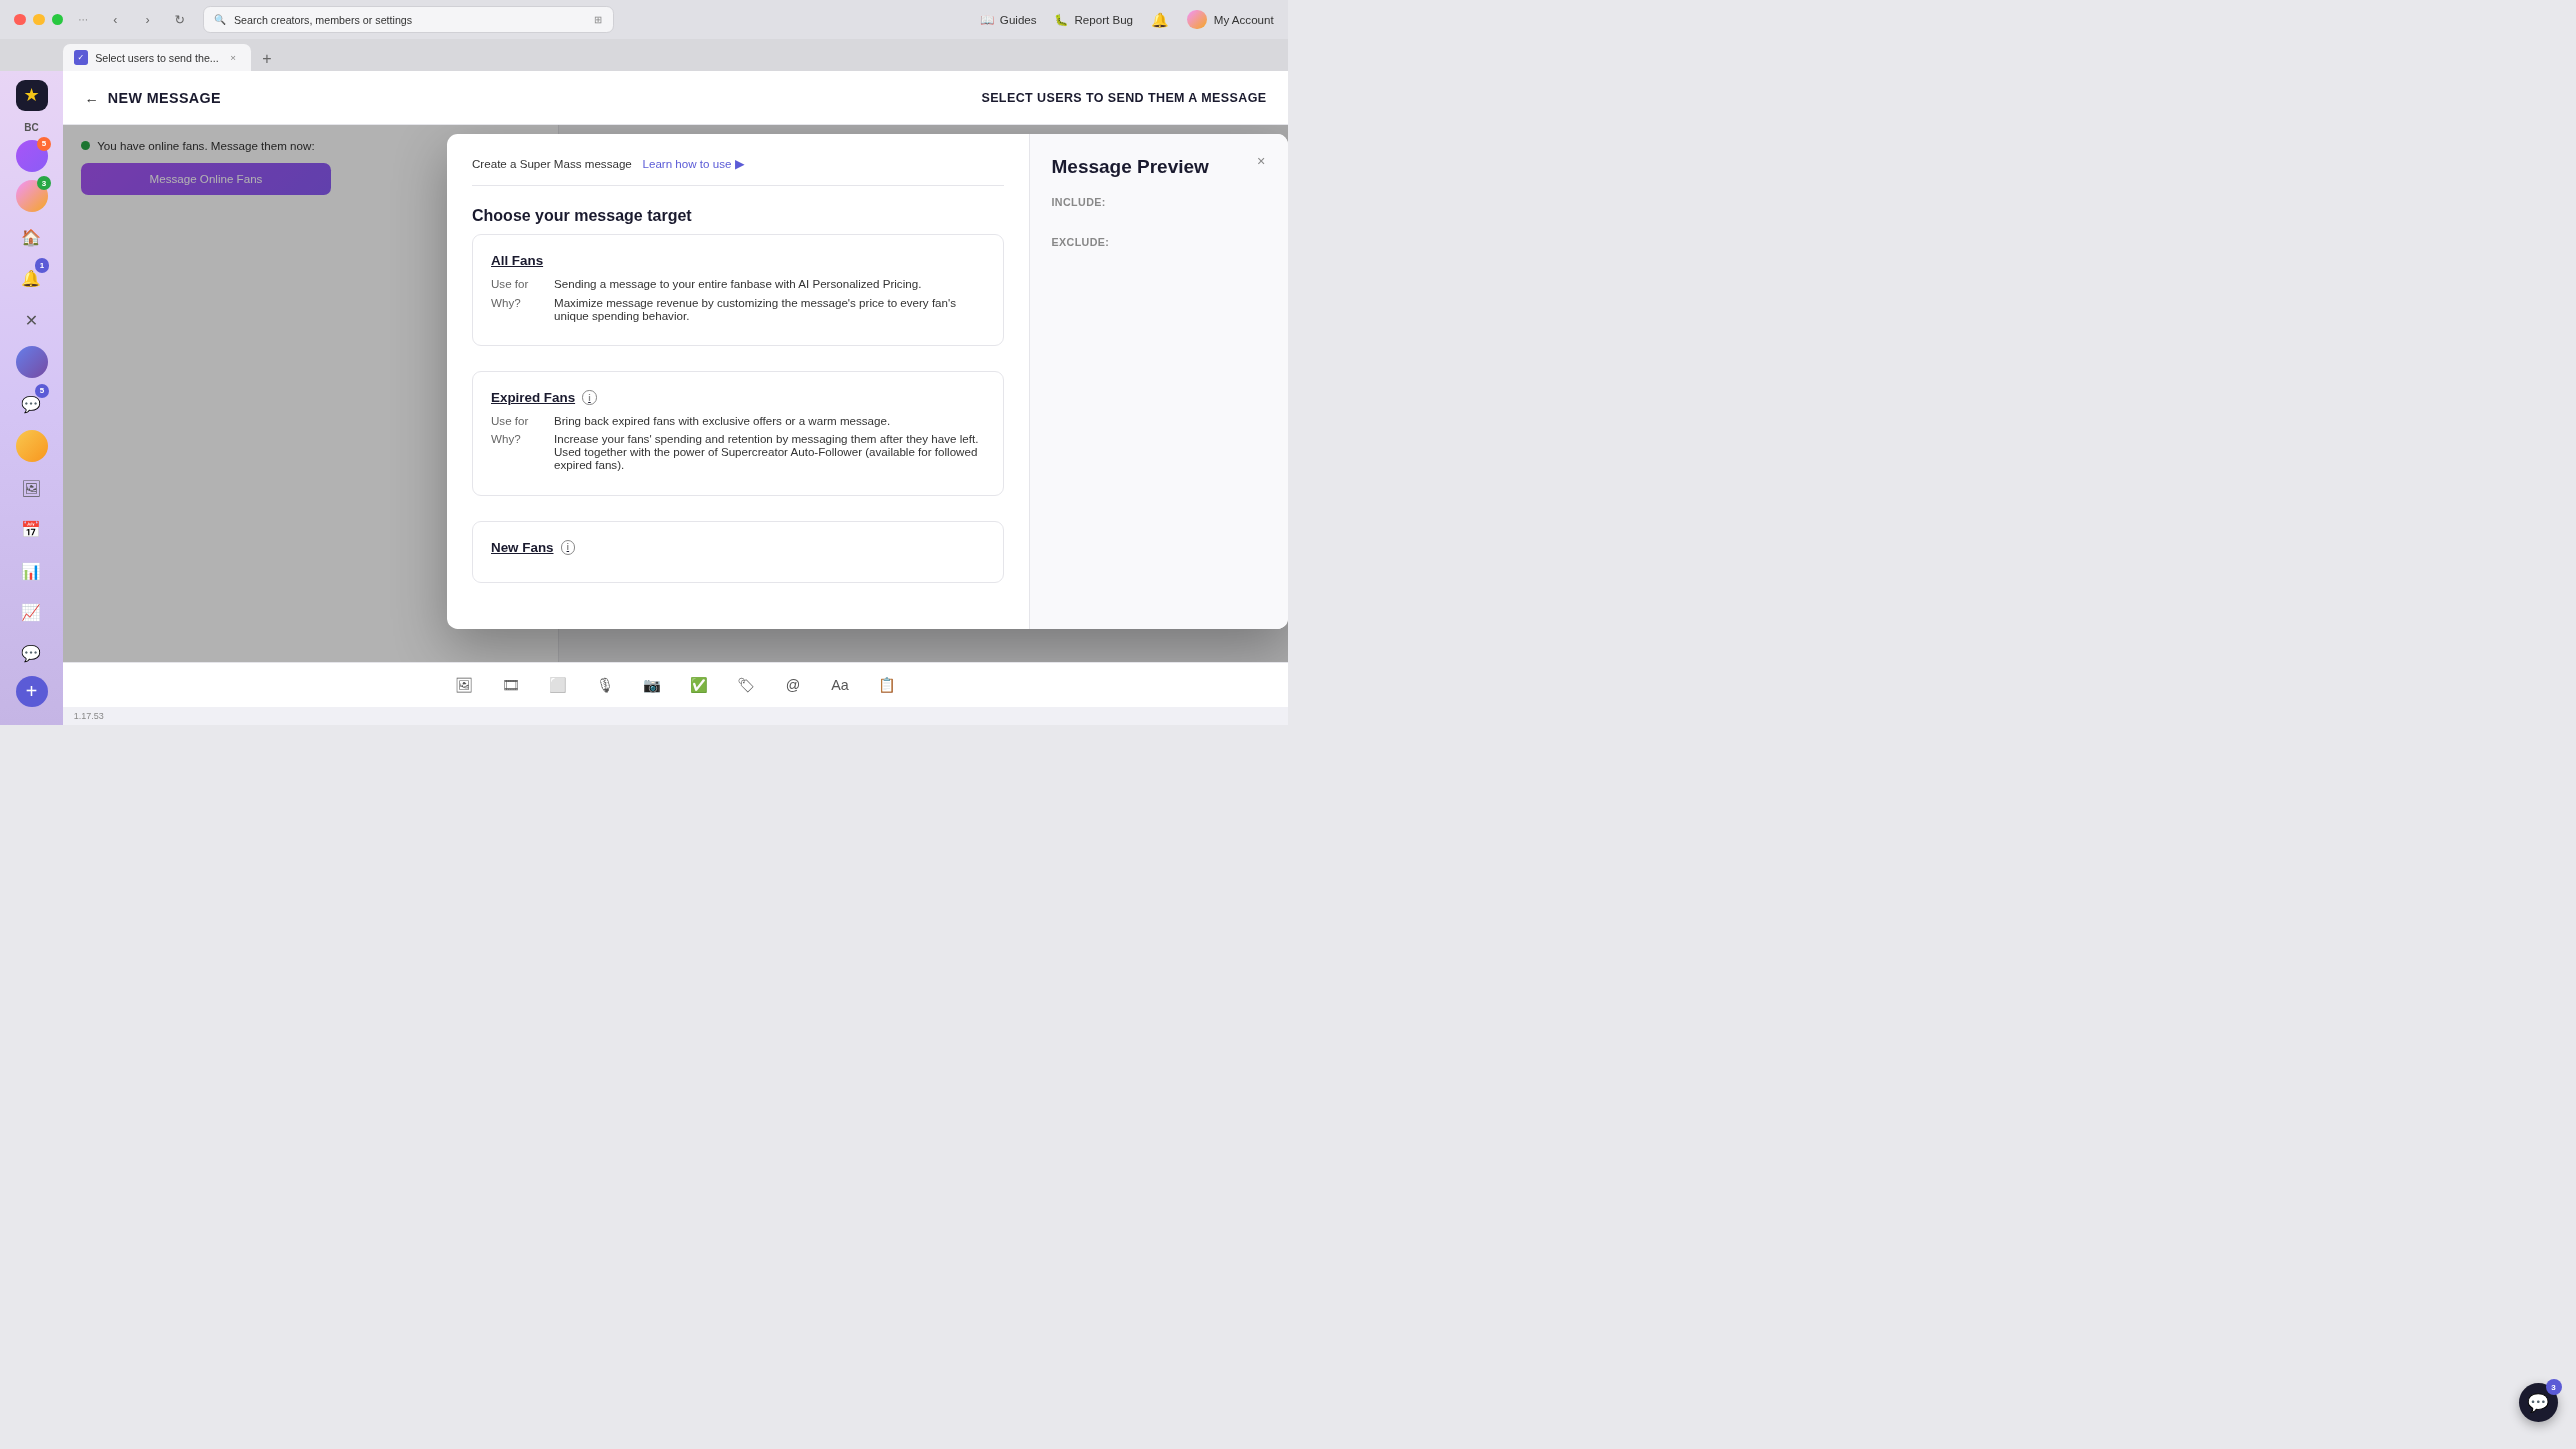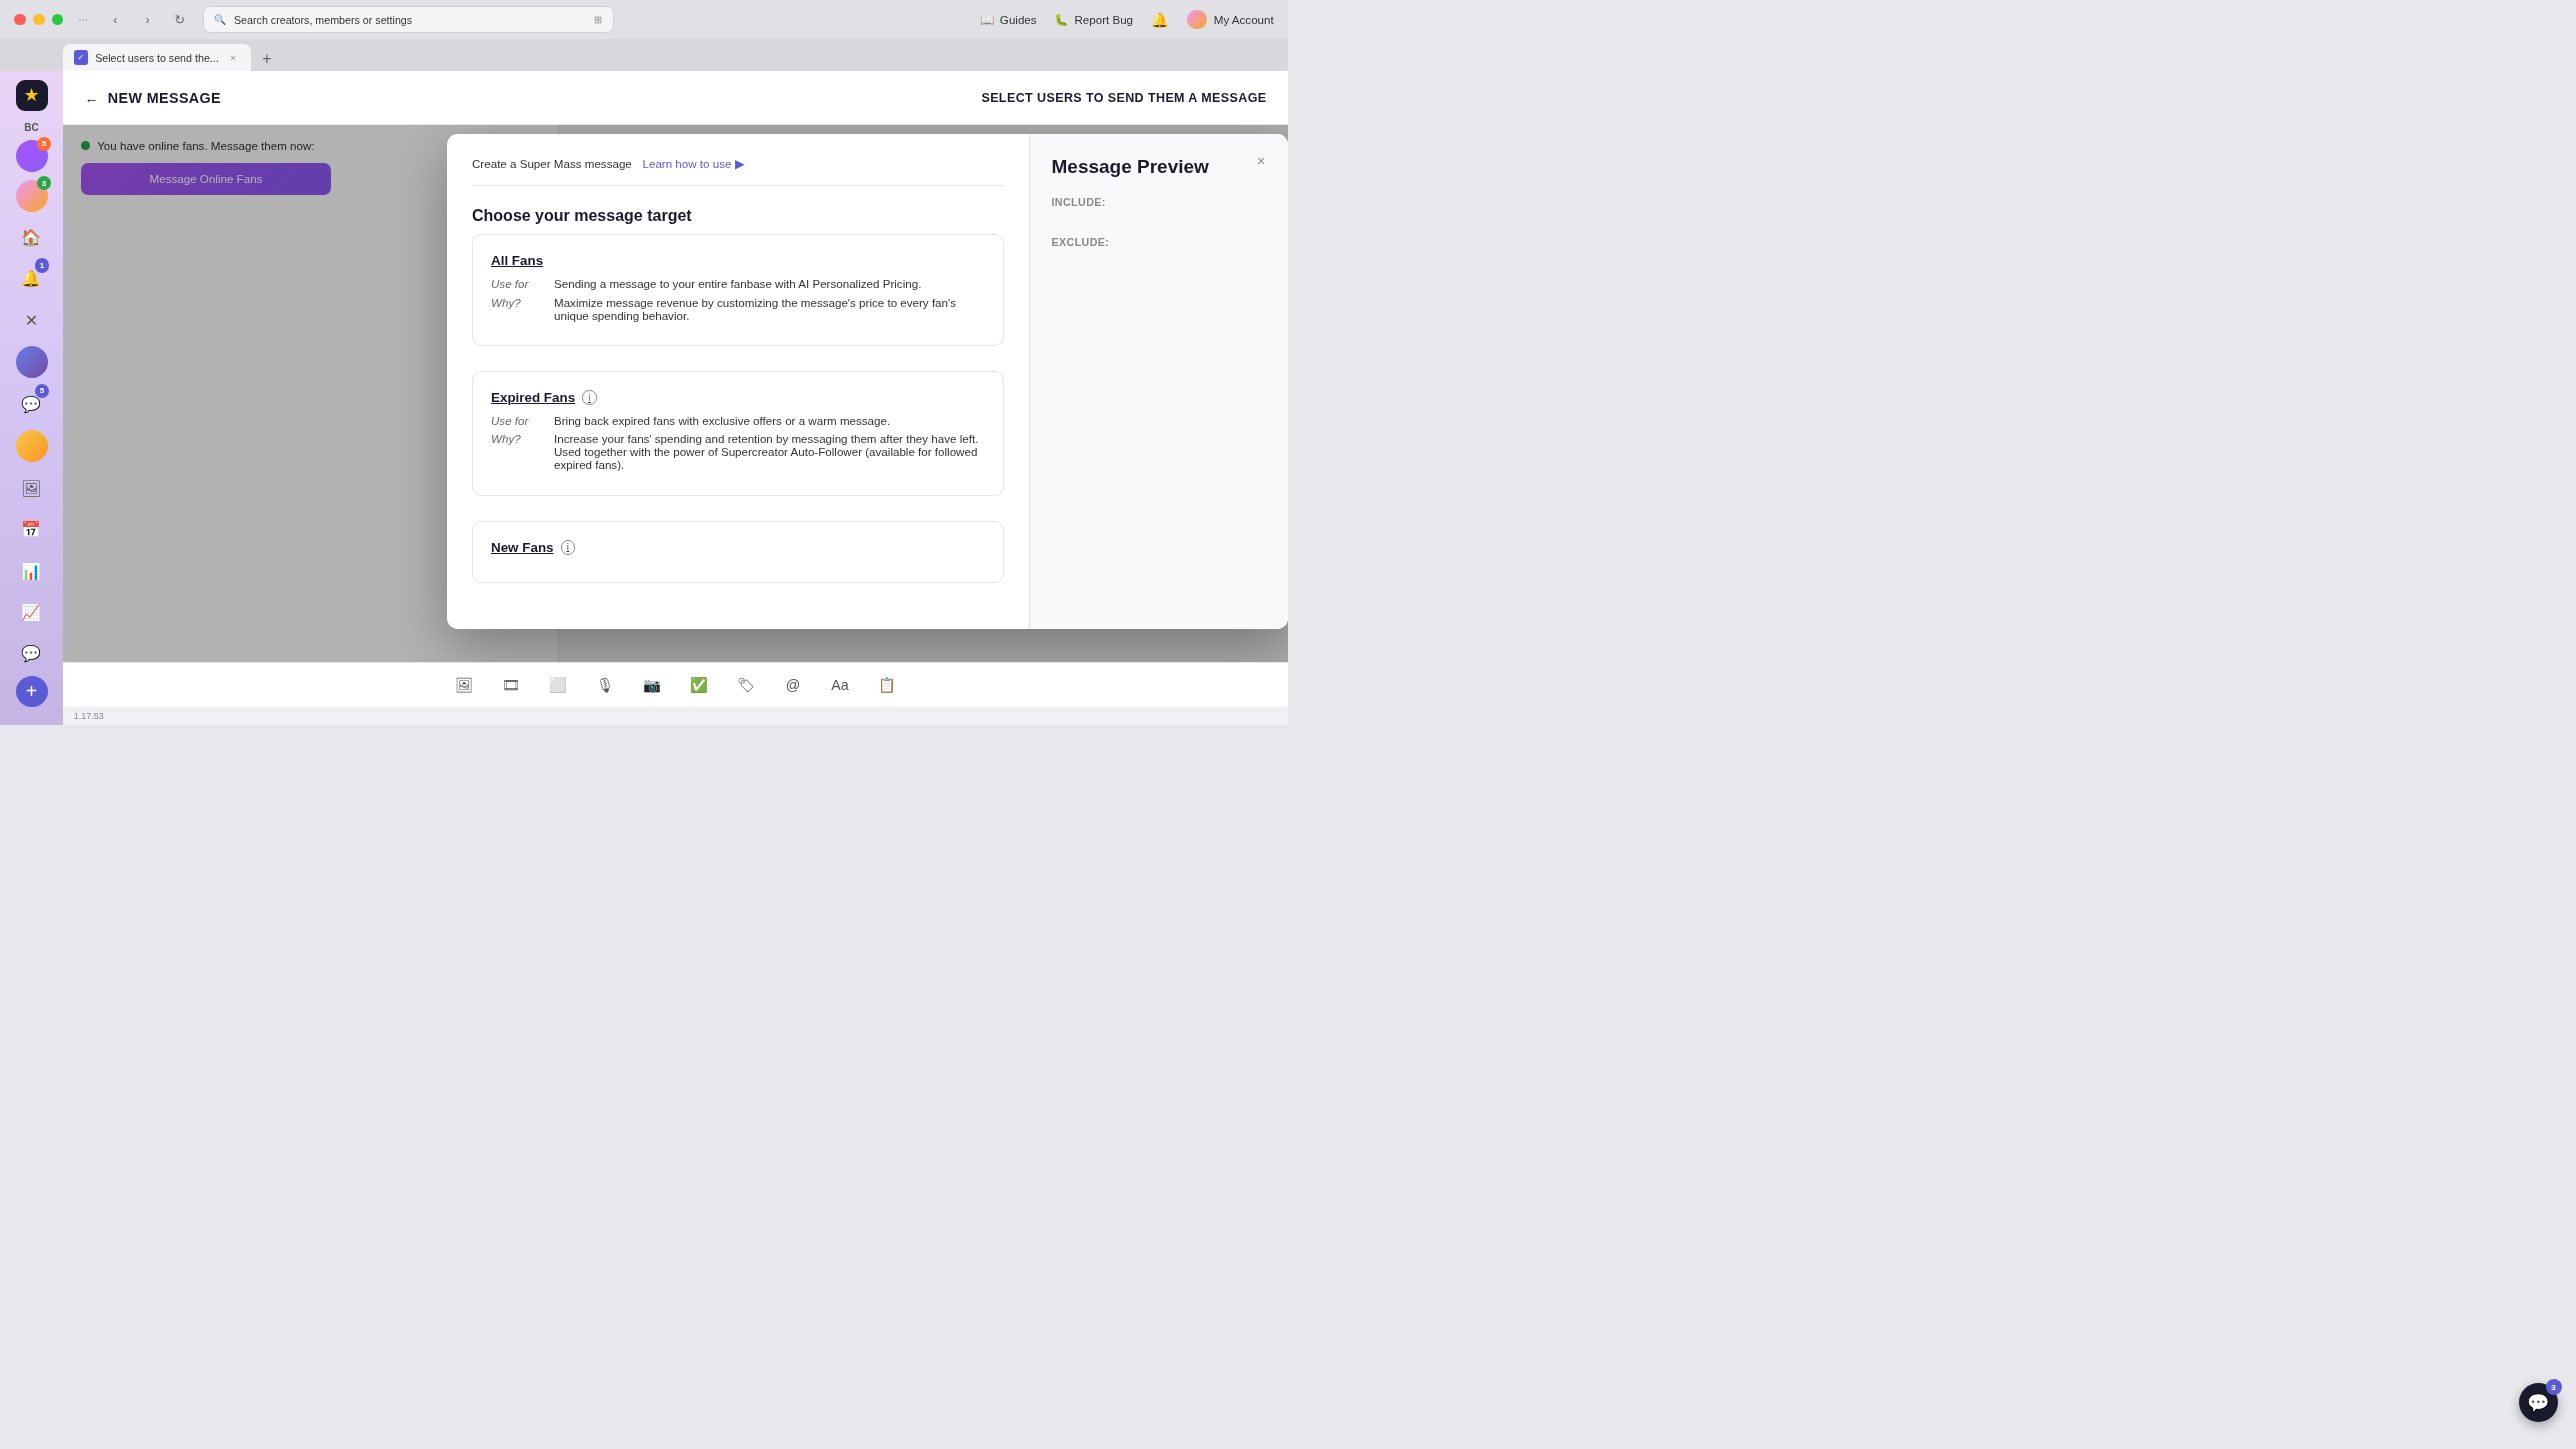--- a/index.html
+++ b/index.html
@@ -451,21 +451,20 @@
       font-size: 9px;
       color: #888;
       cursor: pointer;
     }
     .card-row {
       display: flex;
       margin-bottom: 5.4px;
       font-size: 11.6px;
     }
     .card-label {
-      font-style: italic;
       color: #666;
       min-width: 63px;
       font-size: 11.6px;
     }
     .card-value {
       color: #333;
       flex: 1;
     }
 
     

